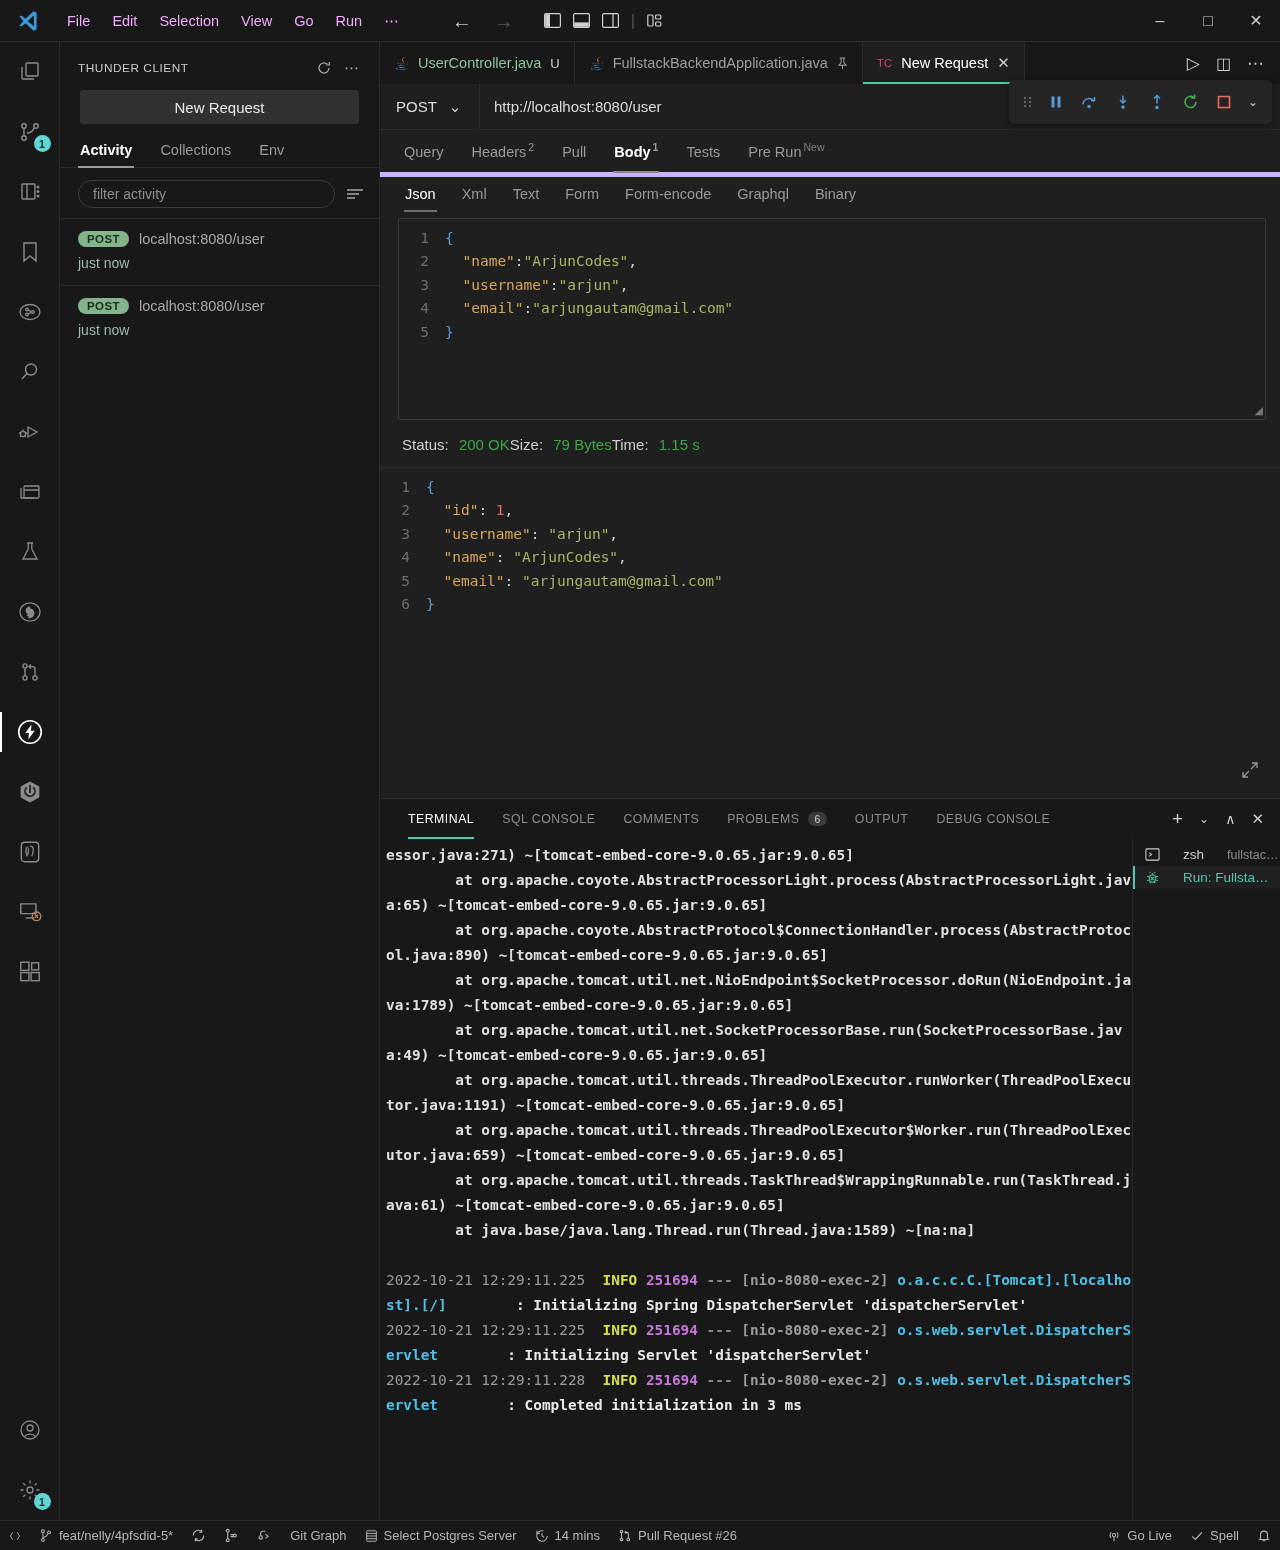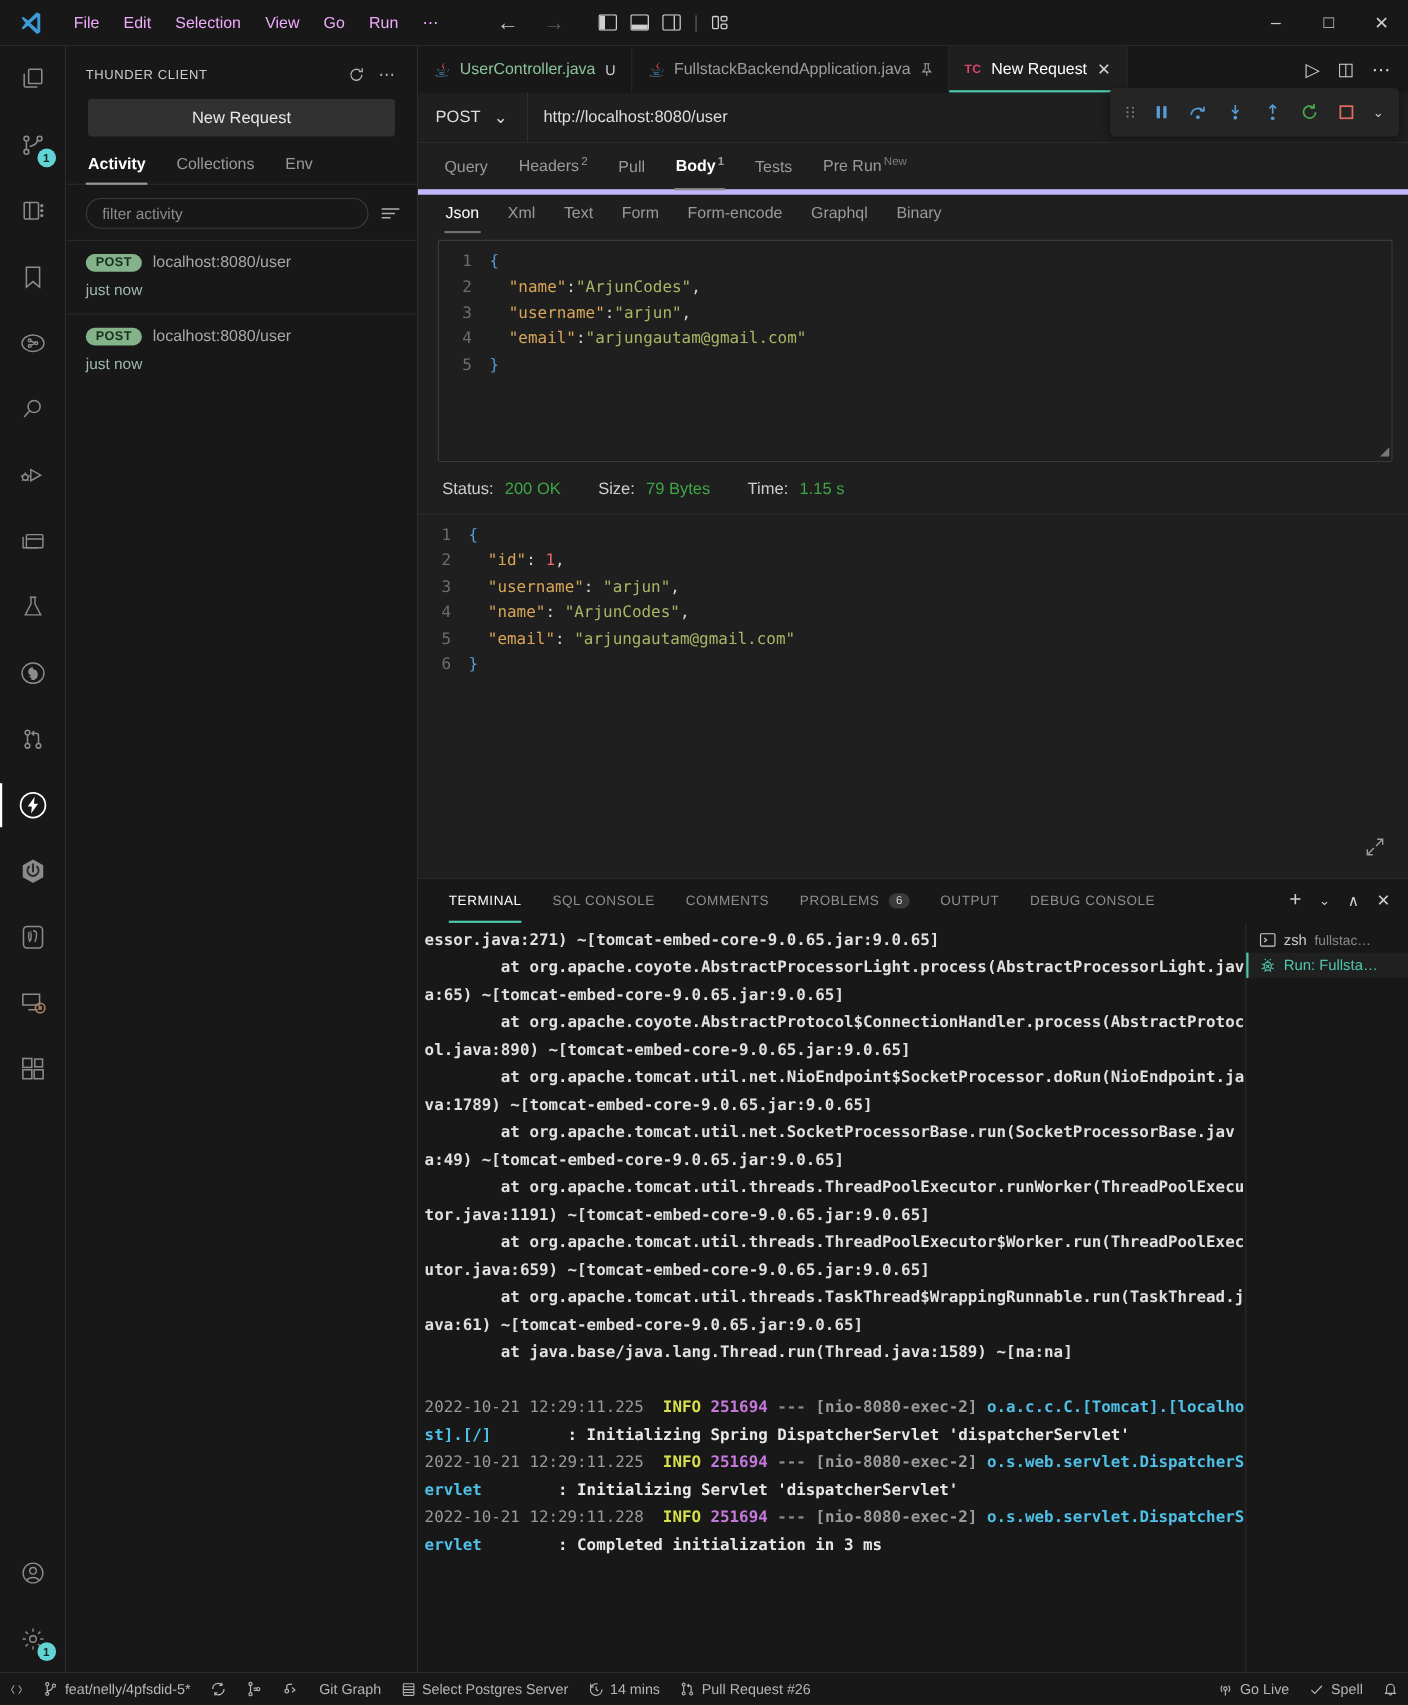--- a/index.html
+++ b/index.html
@@ -107,21 +107,21 @@
   .tab.active::after {
     content: ""; position: absolute; left: 0; right: 0; top: 0; height: 0px; background: transparent;
   }
   .tab.active::before {
     content: ""; position: absolute; left: 0; right: 0; bottom: 0; height: 2px; background: #4ec9b0;
   }
   .tab .modified { color: #cdcdcd; font-size: 13px; }
   .tab .pin { color: #9d9d9d; font-size: 13px; }
   .tab .closex { font-size: 15px; color: #cfcfcf; }
   .tab-green { color: #8bc49a; }
-  .tc-badge { color: #d9476c; font-size: 11px; font-weight: bold; letter-spacing: .3px; }
+  .tc-badge { color: #d9476c; font-size: 11px; font-weight: normal; letter-spacing: .3px; }
   .tabbar-actions { margin-left: auto; display: flex; align-items: center; gap: 16px; padding: 0 16px; color: #cfcfcf; }
 
   
   .urlbar { height: 46px; display: flex; align-items: stretch; position: relative; flex: none;
             border-bottom: 1px solid #2b2b2b; }
   .method {
     display: flex; align-items: center; gap: 12px; padding: 0 14px 0 16px; font-size: 15px;
     color: #dcdcdc; border-right: 1px solid #2f2f2f; cursor: pointer; min-width: 100px;
   }
   .urlinput {
@@ -168,21 +168,21 @@
   .ct { white-space: pre; }
   .resize-grip { position: absolute; right: 2px; bottom: 2px; color: #777; font-size: 11px; }
 
   .k-brace { color: #569cd6; }
   .k-key { color: #d8a657; }
   .k-str { color: #a9b665; }
   .k-num { color: #ea6962; }
   .k-punc { color: #d4d4d4; }
 
   
-  .statusrow { display: flex; align-items: flex-end; gap: 34px; padding: 16px 0 14px 22px; font-size: 15px;
+  .statusrow { display: flex; align-items: flex-end; padding: 16px 0 14px 22px; font-size: 15px;
                border-bottom: 1px solid #2b2b2b; flex: none; }
   .st-label { color: #cfcfcf; }
   .st-val { color: #3ea647; margin-left: 6px; }
 
   .resp-wrap { flex: 1; min-height: 0; position: relative; overflow: hidden; }
   .resp-code { padding-top: 8px; }
   .expand-ico { position: absolute; right: 20px; bottom: 18px; color: #9a9a9a; font-size: 19px; }
 
   
   .panel { height: 722px; background: #181818; border-top: 1px solid #2b2b2b;
@@ -208,21 +208,21 @@
   .t-info { color: #d7e04a; }
   .t-pid { color: #c678dd; }
   .t-dash { color: #8a8a8a; }
   .t-thread { color: #9a9a9a; }
   .t-logger { color: #4fc1e9; }
   .t-msg { color: #e8e8e8; }
   .term-side {
     width: 148px; flex: none; border-left: 1px solid #2b2b2b; padding-top: 4px;
   }
   .ts-item {
-    display: flex; align-items: center; gap: 7px; padding: 4px 6px 4px 12px;
+    display: flex; align-items: center; gap: 23px; padding: 4px 6px 4px 12px;
     font-size: 13.5px; color: #cccccc; position: relative; cursor: pointer; white-space: nowrap;
   }
   .ts-item.active { color: #4ec9b0; background: #202020; }
   .ts-item.active::before { content:""; position:absolute; left:0; top:0; bottom:0; width:2px; background:#4ec9b0; }
   .ts-sub { color: #8a8a8a; font-size: 12.5px; }
 
   
   .statusbar {
     height: 30px; background: #181818; border-top: 1px solid #2b2b2b; display: flex;
     align-items: center; font-size: 13px; color: #b5b5b5; flex: none;

